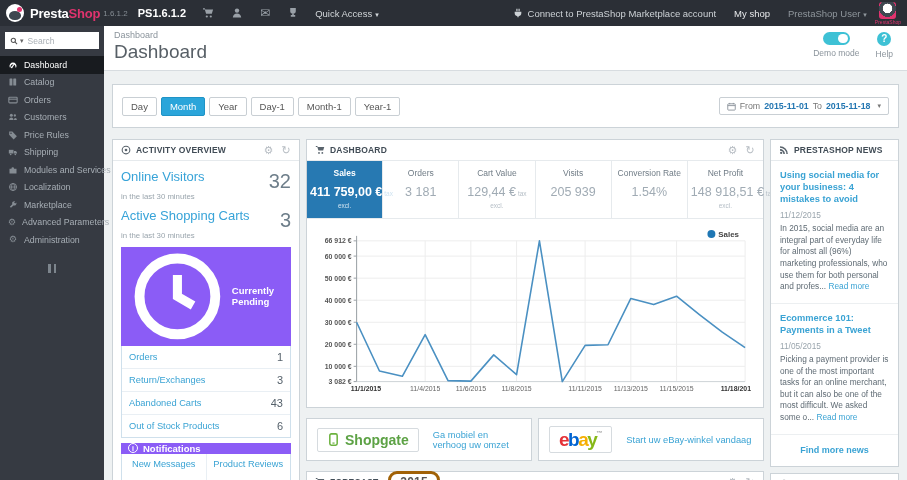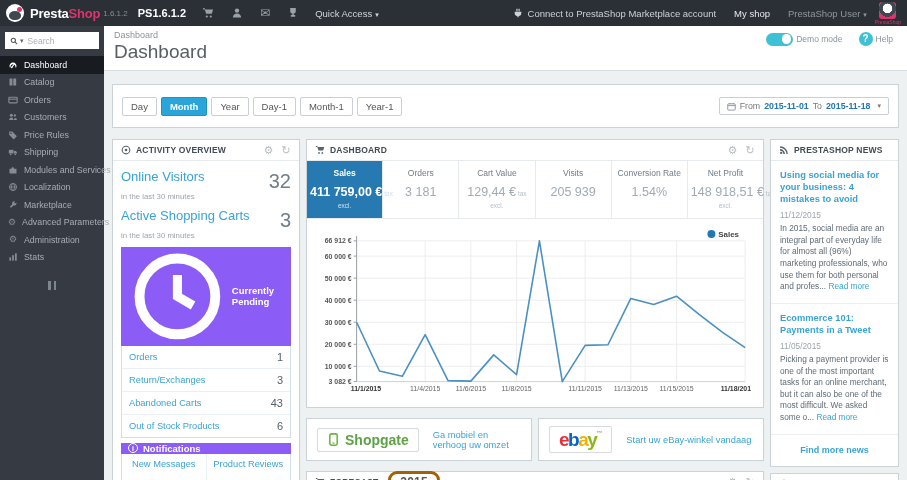--- a/index.html
+++ b/index.html
@@ -41,31 +41,31 @@
 .menu-item.active{background:#181b1f;color:#fff}
 .menu-item.active svg{fill:#fff}
 .collapse-btn{margin-top:15px;display:flex;justify-content:center;gap:3px;cursor:pointer}
 .collapse-btn i{width:2.5px;height:9px;background:#7d858d;display:block}
 
 .main{flex:1;display:flex;flex-direction:column;min-width:0}
 .main-header{background:#fff;border-bottom:1px solid #d7dce0;padding:4px 10px 7px;position:relative;flex-shrink:0}
 .breadcrumb{font-size:9px;color:#8a939b;cursor:pointer}
 .page-title{font-size:19px;color:#575f66;font-weight:normal;margin-top:1px}
 .header-right{position:absolute;top:6px;right:14px;display:flex;gap:16px}
-.hr-item{display:flex;flex-direction:row;align-items:center;gap:3px;font-size:8.5px;color:#8a939b}
+.hr-item{display:flex;flex-direction:column;align-items:center;gap:3px;font-size:8.5px;color:#8a939b}
 .toggle{width:27px;height:13px;border-radius:7px;background:#3ec1d5;position:relative;cursor:pointer}
 .toggle i{position:absolute;right:2px;top:1.7px;width:9.5px;height:9.5px;border-radius:50%;background:#fff}
 .help-icon{width:14px;height:14px;border-radius:50%;background:#3ec1d5;color:#fff;font-size:10px;font-weight:bold;line-height:14px;text-align:center;cursor:pointer}
 .help-icon::after{content:"?"}
 .content{padding:13px 8px 0;flex:1;min-height:0}
 
 .filter-bar{background:#fff;border:1px solid #ccd3d8;height:44px;display:flex;align-items:center;padding:0 9px;justify-content:space-between;margin-bottom:11px}
 .fb-buttons{display:flex;gap:4px}
 .fb-btn{border:1px solid #c9cfd4;background:#fff;color:#555;font-size:9.5px;padding:3px 8px;border-radius:2px;cursor:pointer;font-family:inherit}
-.fb-btn.active{background:#2aa5da;border-color:#1f93c6;color:#fff;font-weight:bold}
+.fb-btn.active{background:#2aa5da;border-color:#1f93c6;color:#fff;font-weight:normal}
 .daterange{display:flex;align-items:center;gap:4px;border:1px solid #c9cfd4;padding:3px 7px;border-radius:2px;font-size:8.8px;color:#777;cursor:pointer;background:#fff}
 .daterange svg{width:9px;height:9px}
 .daterange b{color:#2477b2}
 
 .cols{display:flex;gap:6px;align-items:flex-start}
 .col-left{width:188px;flex-shrink:0}
 .col-mid{flex:1;min-width:0}
 .col-right{width:129px;flex-shrink:0}
 .panel{background:#fff;border:1px solid #ccd3d8}
 .panel-hd{display:flex;align-items:center;gap:5px;padding:0 8px;height:21px;border-bottom:1px solid #e6eaed;color:#414c56;font-size:8.5px;font-weight:bold;letter-spacing:.2px;white-space:nowrap}
@@ -247,28 +247,20 @@
         </svg>
       <span>Marketplace</span>
     </div>
     <div class="menu-item">
       <span class="tgear">⚙</span>
       <span>Advanced Parameters</span>
     </div>
     <div class="menu-item">
       <span class="tgear">⚙</span>
       <span>Administration</span>
-    </div>
-    <div class="menu-item">
-      <svg viewBox="0 0 12 12">
-          <rect x="1.6" y="6.4" width="2.1" height="4"></rect>
-          <rect x="5" y="3.8" width="2.1" height="6.6"></rect>
-          <rect x="8.4" y="1.6" width="2.1" height="8.8"></rect>
-        </svg>
-      <span>Stats</span>
     </div>
     <div class="collapse-btn">
         <i></i>
         <i></i>
       </div>
   </div>
 
   <div class="main">
     <div class="main-header">
       <div class="breadcrumb">Dashboard</div>

